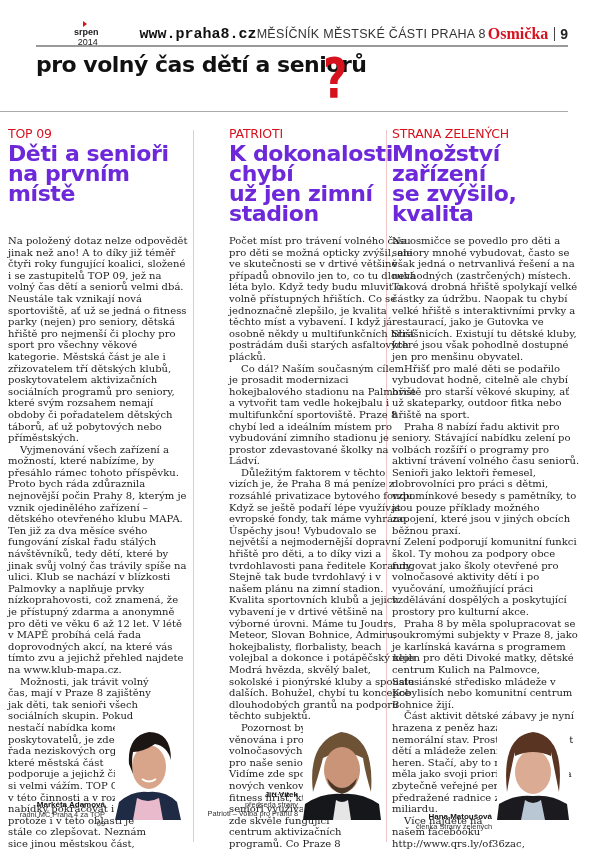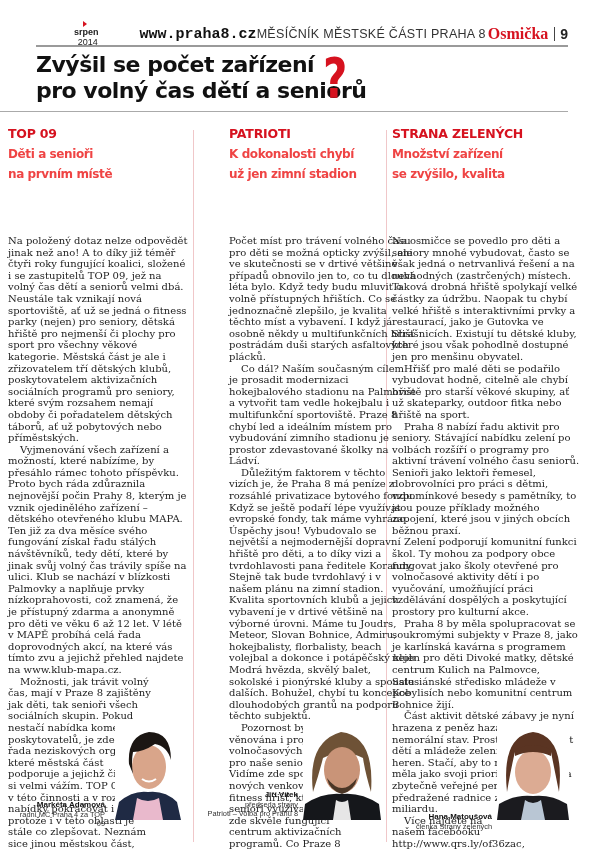--- a/index.html
+++ b/index.html
@@ -22,22 +22,22 @@
   .rule-head { position: absolute; top: 111px; left: 0; width: 568px; height: 1px; background: #aaaaaa; }
 
   .col { position: absolute; top: 126px; height: 700px; }
   .col1 { left: 8px; width: 181px; }
   .col2 { left: 200px; width: 187px; margin-left: 29px; }
   .col3 { left: 392px; width: 190px; }
   .vdiv { position: absolute; top: 130px; width: 1px; height: 712px; background: #f0c7c9; }
   .vdiv1 { left: 193px; }
   .vdiv2 { left: 386px; }
 
-  .party { font-family: "DejaVu Sans", sans-serif; font-weight: bold; font-size: 12.5px; color: #d6121f; letter-spacing: -0.2px; height: 17px; }
-  .title { font-family: "DejaVu Sans", sans-serif; font-weight: bold; font-size: 12px; line-height: 20px; color: #ef4444; letter-spacing: -0.4px; margin-top: 1px; }
+  .party { font-family: "DejaVu Sans", sans-serif; font-weight: normal; font-size: 12.5px; color: #d6121f; letter-spacing: -0.2px; height: 17px; }
+  .title { font-family: "DejaVu Sans", sans-serif; font-weight: bold; font-size: 22px; line-height: 20px; color: #6d28d9; letter-spacing: -0.4px; margin-top: 1px; }
   .body { position: absolute; top: 109px; left: 0; right: 0; font-size: 10px; line-height: 11.6px; color: #222; text-align: left; }
   .col2 .body, .col3 .body { top: 109px; }
   .col3 .body { top: 109px; }
   .body p { text-indent: 12px; }
   .body p:first-child { text-indent: 0; }
   .end-mark { display: inline-block; width: 0; height: 0; border-top: 3px solid transparent; border-bottom: 3px solid transparent; border-right: 4px solid #d6121f; margin-left: 4px; vertical-align: middle; }
 
   .photo { position: absolute; overflow: hidden; }
   .caption { position: absolute; text-align: right; font-family: "Liberation Sans", sans-serif; font-size: 7.4px; line-height: 9.5px; color: #333; }
   .caption .name { font-weight: bold; color: #111; font-size: 8px; }
@@ -53,21 +53,20 @@
   </div>
   <div class="mh-url">www.praha8.cz</div>
   <div class="mh-title">MĚSÍČNÍK MĚSTSKÉ ČÁSTI PRAHA 8</div>
   <div class="mh-brand">Osmička</div>
   <div class="mh-sep"></div>
   <div class="mh-page">9</div>
 </div>
 <div class="rule-top"></div>
 
 <div class="headline">
-  <div>Zvýšil se počet zařízení</div>
   <div>pro volný čas dětí a seniorů</div>
 </div>
 <div class="qmark">?</div>
 <div class="rule-head"></div>
 
 <div class="vdiv vdiv1"></div>
 <div class="vdiv vdiv2"></div>
 
 <div class="col col1">
   <div class="party">TOP 09</div>

